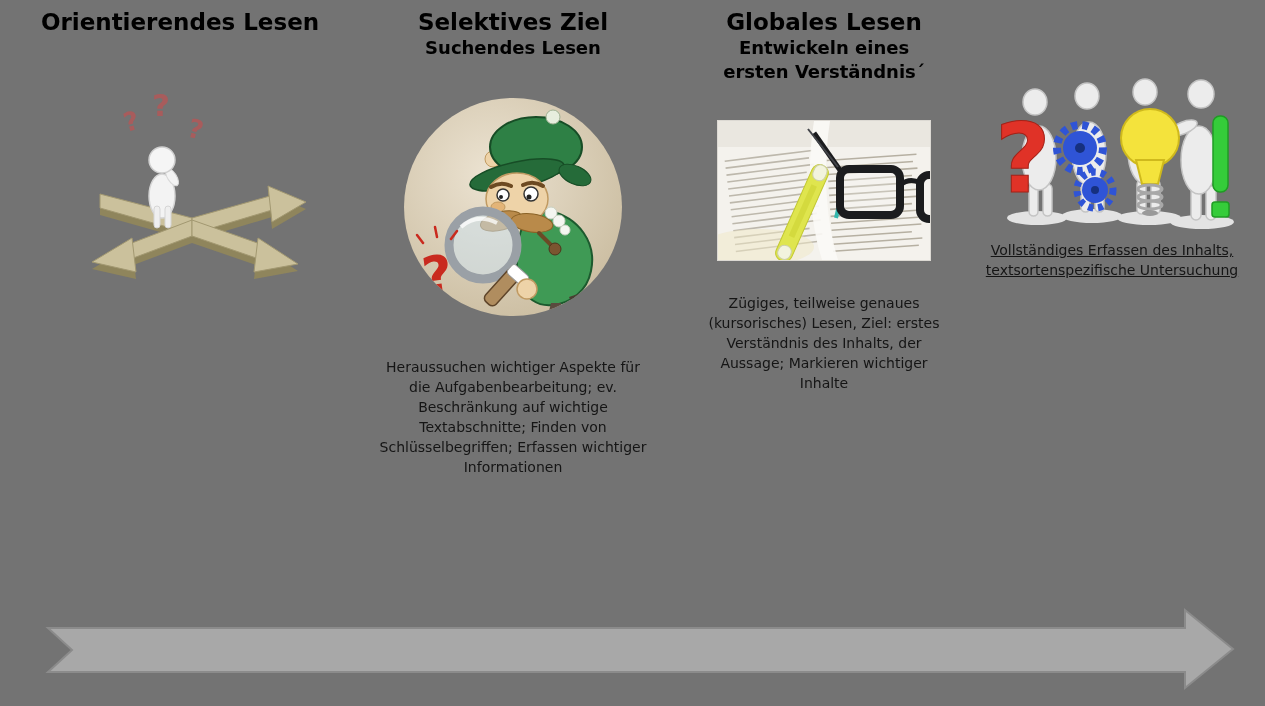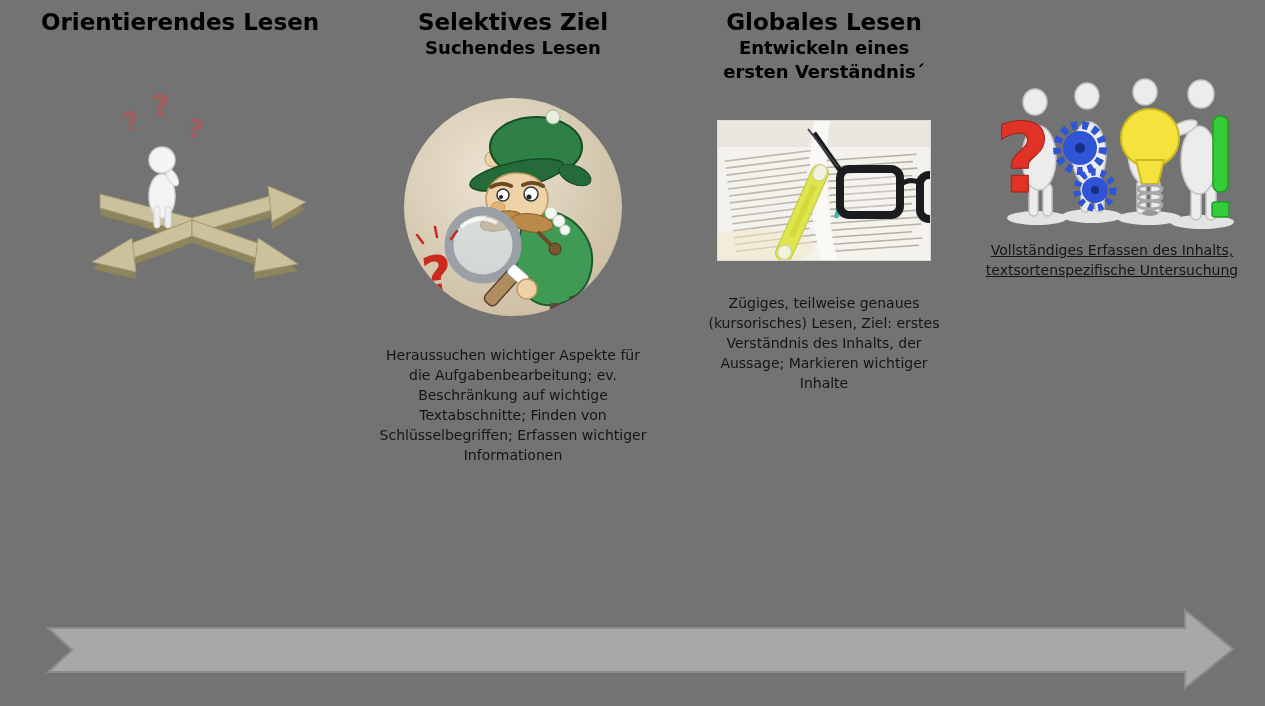--- a/index.html
+++ b/index.html
@@ -28,21 +28,21 @@
   .figure{display:flex;justify-content:center;align-items:flex-start;}
   .col1 .figure{margin-top:40px;}
   .col2 .figure{margin-top:33px;}
   .col3 .figure{margin-top:37px;}
   .col4 .figure{margin-top:58px;}
   .desc{
     font-size:14px;line-height:20px;color:#151515;
     margin:0 auto;
   }
   .col1 .desc{margin-top:16px;max-width:262px;}
-  .col2 .desc{margin-top:24px;max-width:278px;}
+  .col2 .desc{margin-top:36px;max-width:278px;}
   .col3 .desc{margin-top:33px;max-width:240px;}
   .col4 .desc{margin-top:4px;max-width:290px;text-decoration:underline;}
   .timeline-arrow{position:absolute;left:40px;top:603px;width:1200px;height:95px;}
   .photo-frame{box-shadow:0 0 0 1px #dcd9d3;}
 </style>
 </head>
 <body>
 
 <div class="slide">
 

